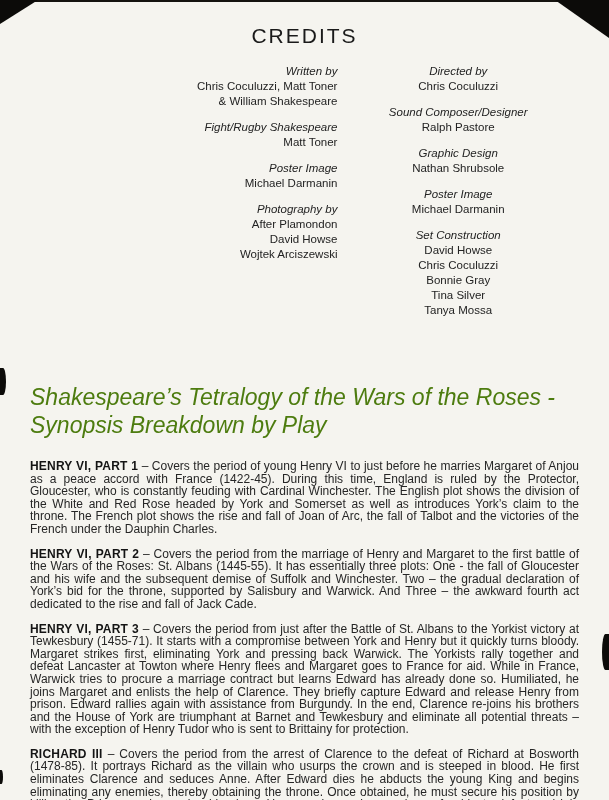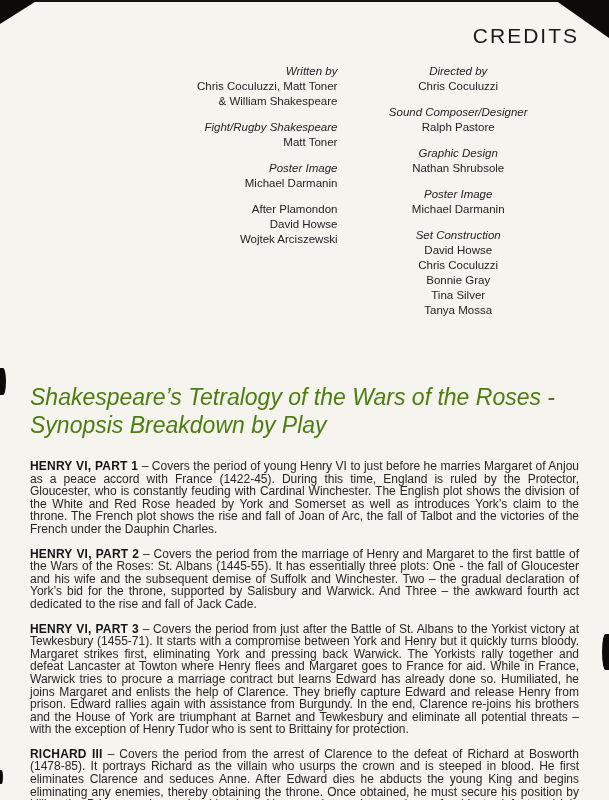--- a/index.html
+++ b/index.html
@@ -22,21 +22,21 @@
                clip-path: polygon(0 0, 100% 0, 100% 100%); }
   .edge-left-mark  { position: absolute; left: 0; top: 368px; width: 6px; height: 27px; background: #0c0b09;
                      border-radius: 0 70% 70% 0; }
   .edge-right-mark { position: absolute; right: 0; top: 634px; width: 7px; height: 36px; background: #0c0b09;
                      border-radius: 70% 0 0 70%; }
   .edge-left-bottom { position: absolute; left: 0; top: 770px; width: 3px; height: 14px; background: #0c0b09;
                       border-radius: 0 70% 70% 0; }
 
   
   .credits-title {
-    text-align: right; font-size: 21px; font-weight: normal;
+    text-align: center; font-size: 21px; font-weight: normal;
     letter-spacing: 2px; margin: 4px 0 16px 0; color: #1a1a1a;
   }
   .credits-columns { display: flex; width: 100%; margin-top: 9px; }
   .credits-col-left  { flex: 0 0 56%; text-align: right; }
   .credits-col-right { flex: 0 0 44%; text-align: center; }
   .credit-block { margin-bottom: 11px; font-size: 11.5px; line-height: 15px; }
   .credit-role { font-style: italic; color: #232323; }
   .credit-name { color: #232323; }
 
   
@@ -75,20 +75,21 @@
         </div>
         <div class="credit-block">
           <div class="credit-role">Fight/Rugby Shakespeare</div>
           <div class="credit-name">Matt Toner</div>
         </div>
         <div class="credit-block">
           <div class="credit-role">Poster Image</div>
           <div class="credit-name">Michael Darmanin</div>
         </div>
         <div class="credit-block">
+          <div class="credit-role">Photography by</div>
           <div class="credit-name">After Plamondon</div>
           <div class="credit-name">David Howse</div>
           <div class="credit-name">Wojtek Arciszewski</div>
         </div>
       </div>
     <div class="credits-col-right" id="credits-right">
         <div class="credit-block">
           <div class="credit-role">Directed by</div>
           <div class="credit-name">Chris Coculuzzi</div>
         </div>

